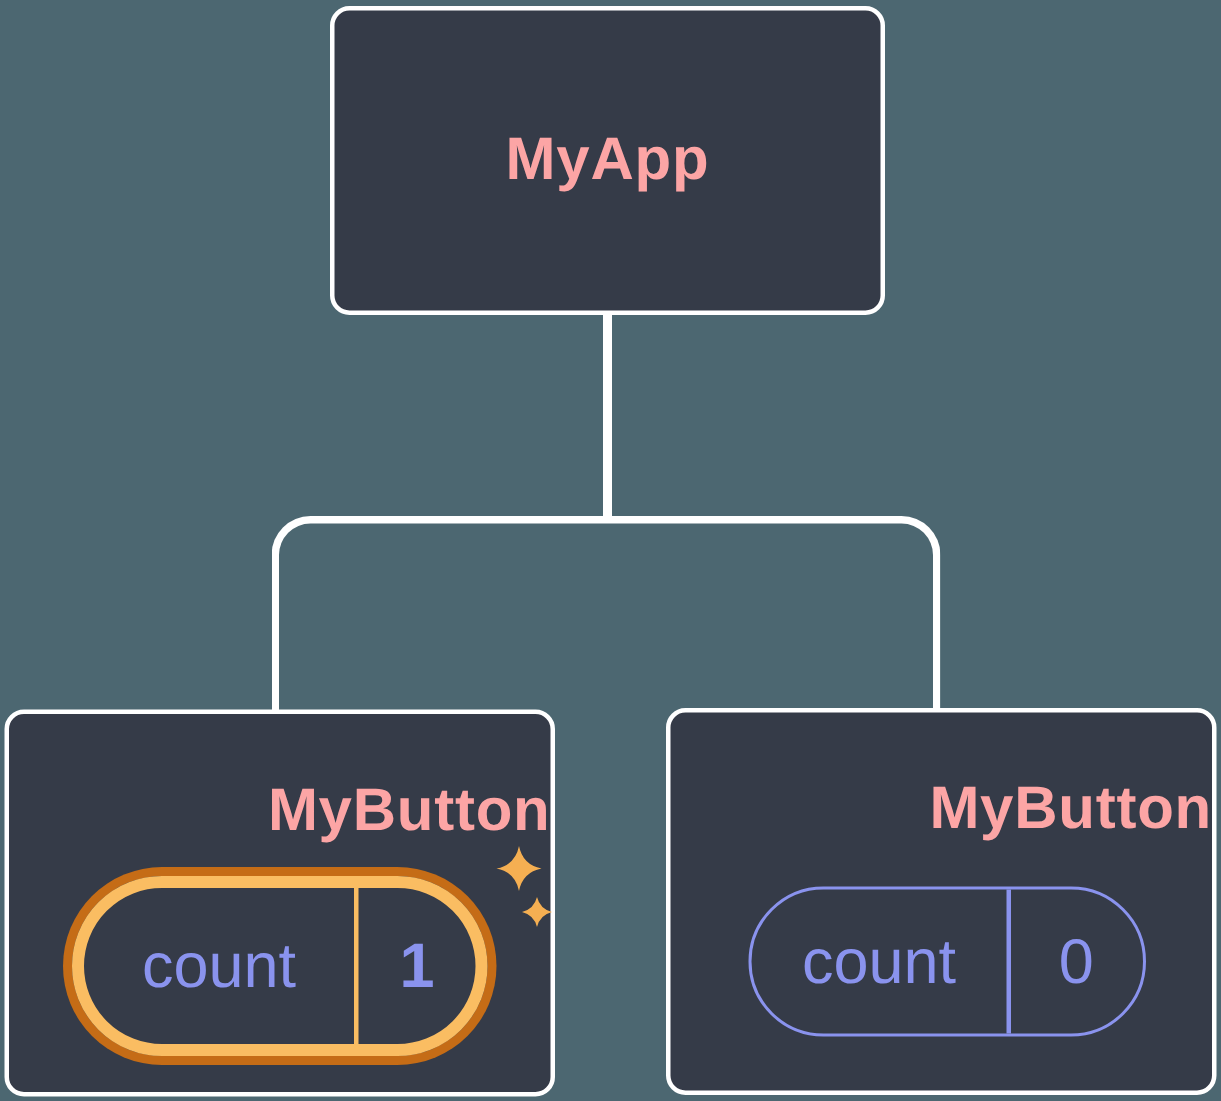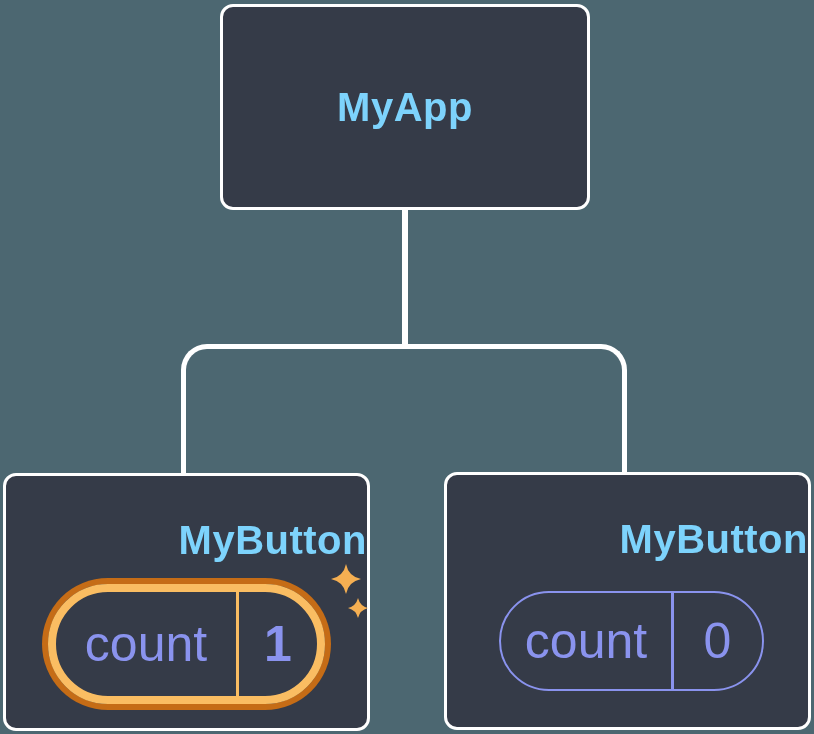--- a/index.html
+++ b/index.html
@@ -15,21 +15,21 @@
   .node {
     position: absolute;
     background: #353B48;
     border: 3.5px solid #FFFFFF;
     border-radius: 13px;
   }
   .node-label {
     position: absolute;
     left: 0; right: 0;
     text-align: center;
-    color: #7dd3fc;
+    color: #fca5a5;
     font-weight: 700;
     font-size: 40px;
     letter-spacing: 0.5px;
   }
   #root-node { left: 220px; top: 4px; width: 370px; height: 206px; }
   #root-node .node-label { top: 50%; transform: translateY(-50%); }
 
   .connector-stem {
     position: absolute;
     left: 402px; top: 208px;
@@ -53,21 +53,21 @@
     position: absolute;
     border-radius: 999px;
   }
   .pill-cell {
     position: absolute;
     top: 0; bottom: 0;
     display: flex;
     align-items: center;
     justify-content: center;
     color: #8A93EE;
-    font-size: 50px;
+    font-size: 42px;
   }
   .pill-divider { position: absolute; top: 0; bottom: 0; }
 
   
   #pill-highlighted {
     left: 42px; top: 108px;
     width: 277px; height: 120px;
     border: 8px solid #FABD62;
     box-shadow: 0 0 0 6px #C56C16;
   }

